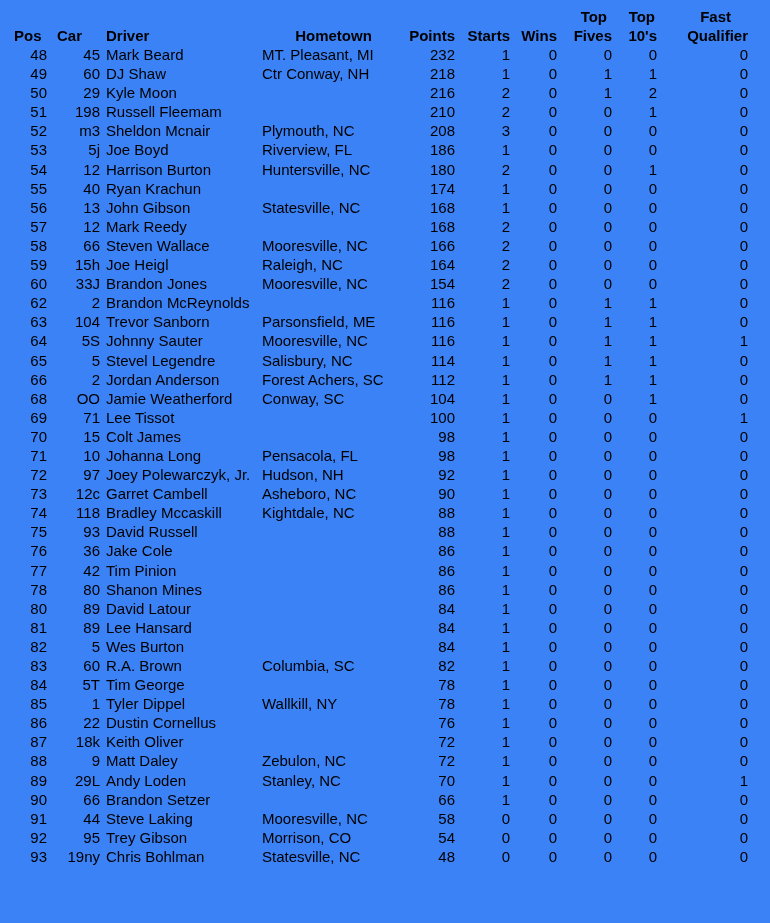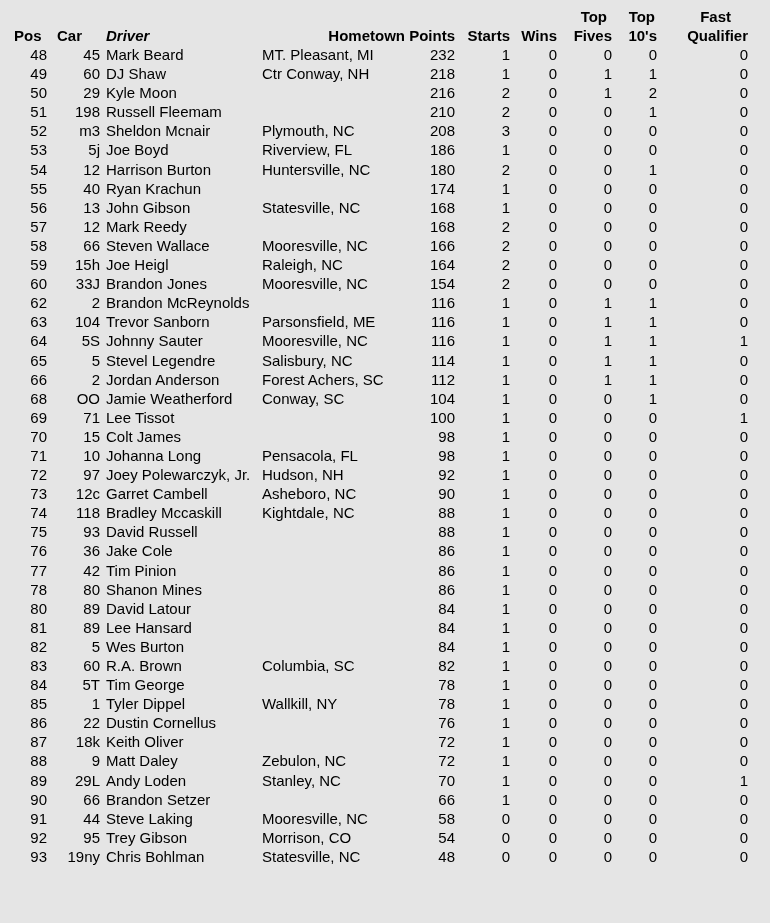--- a/index.html
+++ b/index.html
@@ -8,21 +8,21 @@
     background: #ffffff;
     color: #000000;
     font-family: "Liberation Sans", sans-serif;
   }
   .doc {
     width: 770px;
     height: 923px;
     box-sizing: border-box;
     padding-top: 7px;
     overflow: hidden;
-    background: #e5e5e5;
+    background: #3b82f6;
   }
   table.standings {
     border-collapse: collapse;
     table-layout: fixed;
     width: 748px;
   }
   .standings th, .standings td {
     padding: 0;
     font-size: 15px;
     line-height: 19.1px;
@@ -38,22 +38,22 @@
     line-height: 19px;
   }
   
   td.col-pos, td.col-car, td.col-points, td.col-starts, td.col-wins,
   td.col-fives, td.col-tens, td.col-fq { text-align: right; }
   td.col-driver { text-align: left; padding-left: 6px; }
   td.col-hometown { text-align: left; padding-left: 2px; }
   
   th.h-pos { text-align: left; padding-left: 14px; }
   th.h-car { text-align: left; padding-left: 10px; margin-top: 12px; }
-  th.h-driver { text-align: left; padding-left: 6px; font-style: italic; }
-  th.h-hometown { text-align: right; padding-left: 2px; margin-left: 33px; }
+  th.h-driver { text-align: left; padding-left: 6px; }
+  th.h-hometown { text-align: center; padding-left: 2px; margin-left: 33px; }
   th.h-points, th.h-starts, th.h-wins, th.h-fives, th.h-tens, th.h-fq { text-align: right; }
   
   th.t-fives { text-align: right; padding-right: 5px; }
   th.t-tens  { text-align: right; padding-right: 2px; }
   th.t-fq    { text-align: right; padding-right: 17px; }
 </style>
 </head>
 <body>
 
 <div class="doc">

